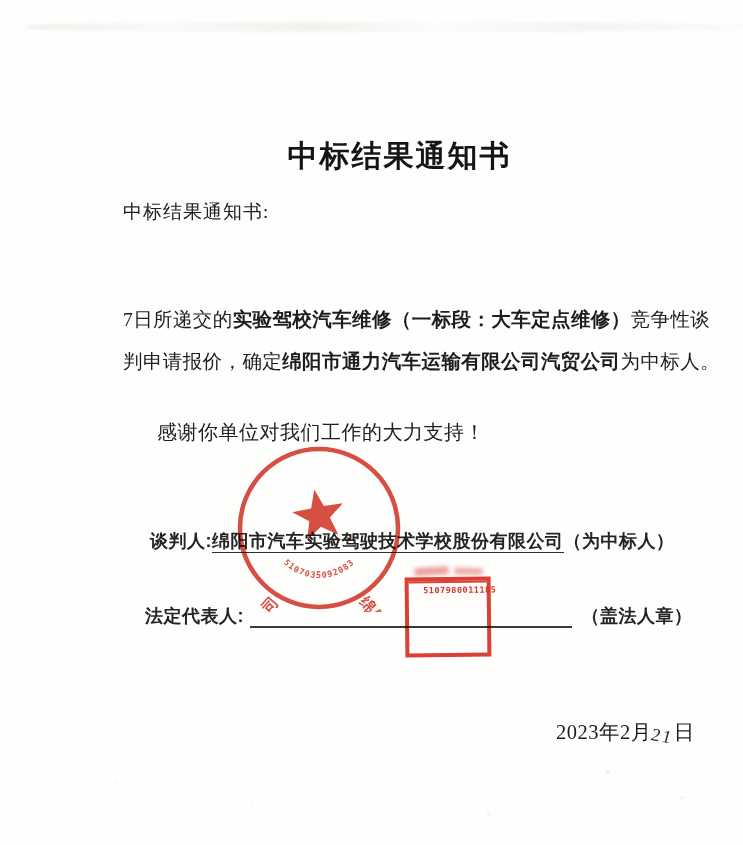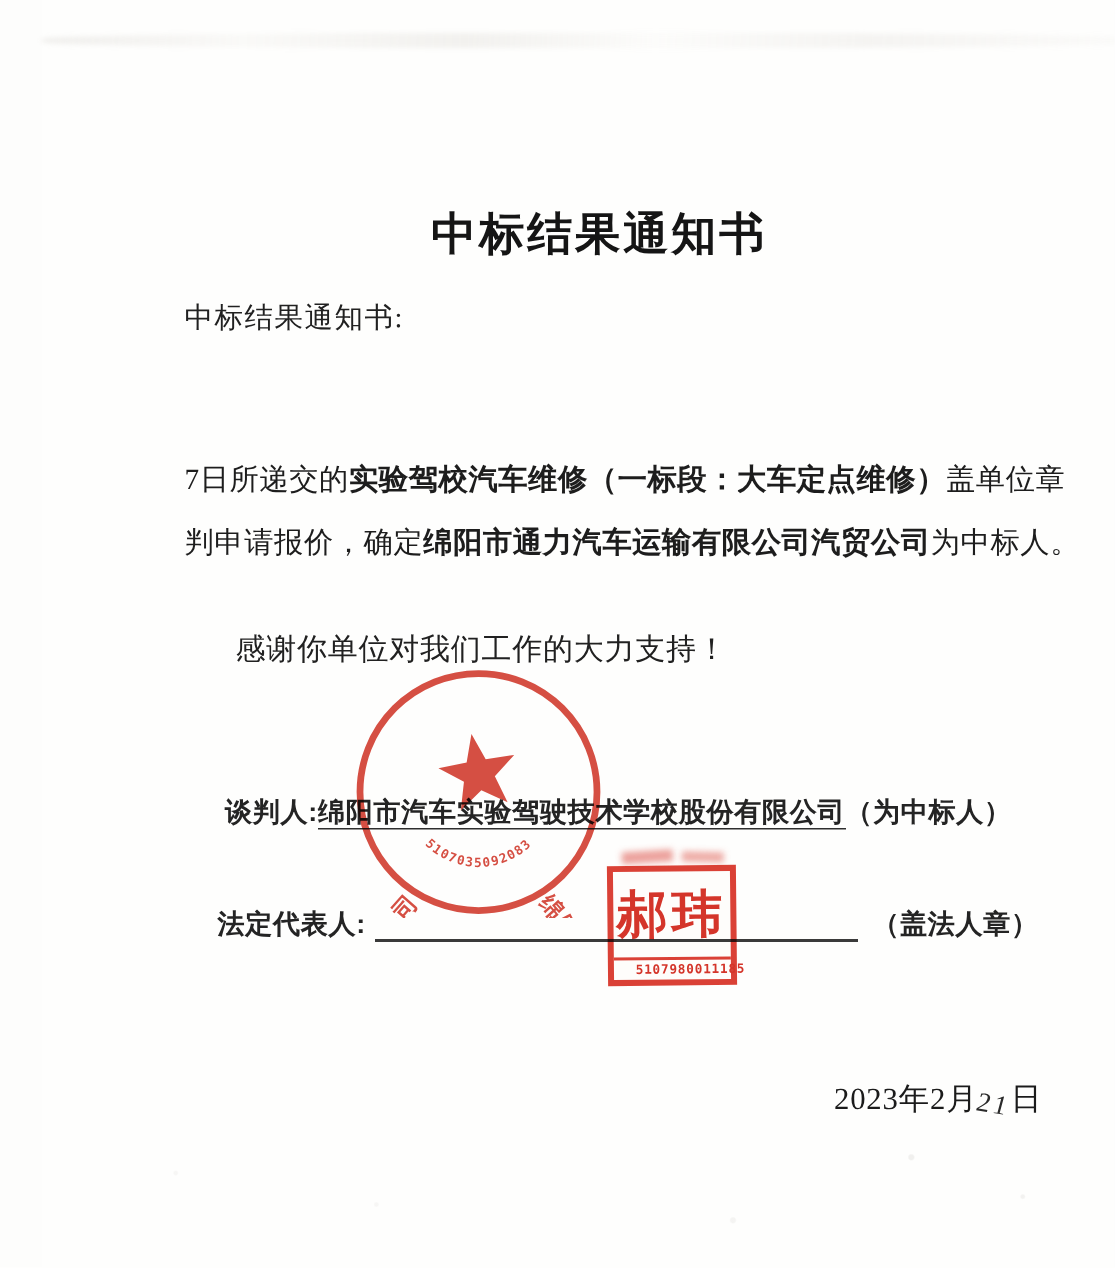--- a/index.html
+++ b/index.html
@@ -127,21 +127,21 @@
 <div class="page">
 
   <div class="scan-edge"></div>
   <div class="speckles"></div>
 
   <h1 class="title">中标结果通知书</h1>
 
   <div class="salutation">中标结果通知书:</div>
 
 
-  <div class="para-line pl2"><span>7日所递交的</span><span class="b">实验驾校汽车维修（一标段：大车定点维修）</span><span>盖单位章</span></div>
+  <div class="para-line pl2"><span>7日所递交的</span><span class="b">实验驾校汽车维修（一标段：大车定点维修）</span><span>竞争性谈</span></div>
 
   <div class="para-line pl3"><span>判申请报价，确定</span><span class="b">绵阳市通力汽车运输有限公司汽贸公司</span><span>为中标人。</span></div>
 
   <div class="thanks">感谢你单位对我们工作的大力支持！</div>
 
   <div class="sig-row negotiator-line"><span>谈判人:</span><span class="company">绵阳市汽车实验驾驶技术学校股份有限公司</span><span>（为中标人）</span></div>
 
   <div class="sig-row legal-line"><span>法定代表人:</span> <span class="sig-line"></span><span class="note">（盖法人章）</span></div>
 
   <div class="date-line"><span>2023年2月</span><span class="hand">21</span><span>日</span></div>
@@ -155,17 +155,16 @@
     <polygon class="star" points="79.3,45.4 88.8,62.1 107.8,59.3 94.9,73.5 103.4,90.8 85.9,82.8 72.2,96.3 74.3,77.2 57.3,68.2 76.1,64.4"></polygon>
     <text class="arc-co">
       <textPath href="#arcTop" xlink:href="#arcTop" startOffset="43" textLength="290" lengthAdjust="spacingAndGlyphs">绵阳市汽车实验驾驶技术学校股份有限公司</textPath>
     </text>
     <text class="arc-num" text-anchor="middle">
       <textPath href="#arcBottom" xlink:href="#arcBottom" startOffset="50%">5107035092083</textPath>
     </text>
   </svg>
 
   <div class="name-seal">
-    <div class="nm">郝玮</div>
     <div class="cd">5107980011185</div>
   </div>
 
 </div>
 
 </body></html>

